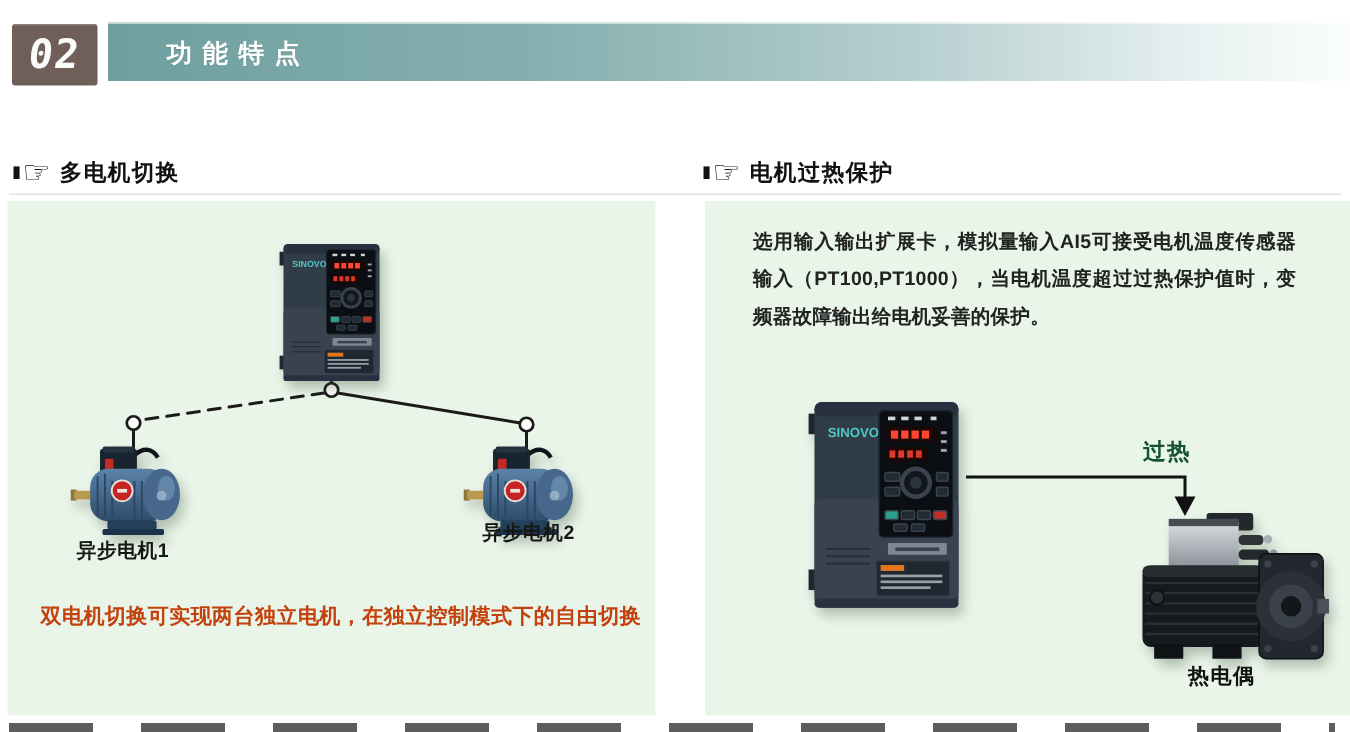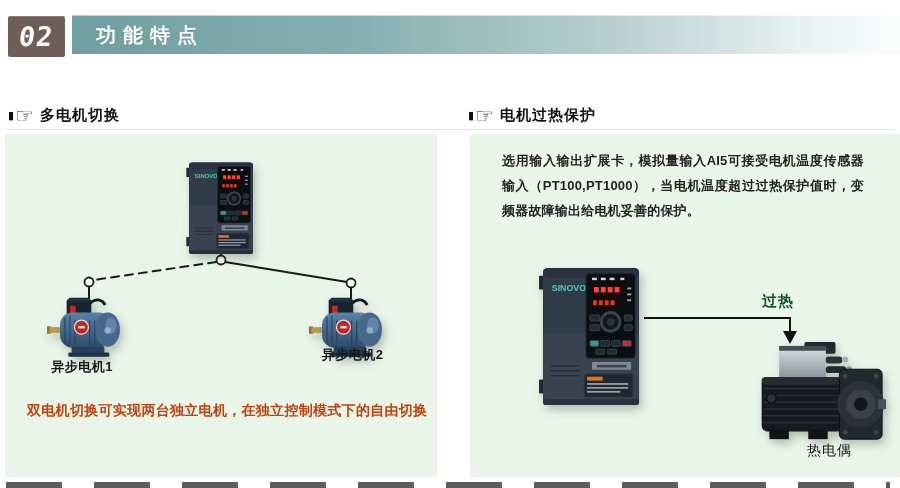--- a/index.html
+++ b/index.html
@@ -17,21 +17,21 @@
     font-family:"DejaVu Sans Mono",monospace;font-weight:bold;font-size:27px;color:#fbfbfb;
     transform:skewX(-7deg);letter-spacing:1px;line-height:1;
   }
   .banner{
     position:absolute;left:72px;top:15px;right:0;height:38px;
     background:linear-gradient(to right,#6f9fa0 0%,#86b0b0 35%,#b7cfcf 65%,#e8f1f1 88%,#fbfdfd 100%);
     border-top:1px solid rgba(255,255,255,.55);
     display:flex;align-items:center;
   }
   .banner-title{
-    margin-left:24px;color:#ffffff;font-weight:bold;font-size:20px;letter-spacing:7px;
+    margin-left:39px;color:#ffffff;font-weight:bold;font-size:17px;letter-spacing:7px;
     text-shadow:0 1px 1px rgba(0,0,0,.12);
   }
   
   .sec-title{position:absolute;top:104px;height:22px;display:flex;align-items:center;gap:6px;}
   .sec-title.left{left:8px;}
   .sec-title.right{left:468px;}
   .hand-icon{display:flex;align-items:center;line-height:1;}
   .hand-icon .bullet{font-size:11px;color:#111;margin-right:1px;}
   .hand-icon .hand{font-size:21px;color:#1a1a1a;}
   .sec-title .txt{font-size:15px;font-weight:bold;color:#111;letter-spacing:1px;}
@@ -42,21 +42,21 @@
   .panel.pright{left:470px;width:486px;}
   .abs{position:absolute;}
   .lines-svg{position:absolute;left:0;top:0;pointer-events:none;}
   .device-shadow{filter:drop-shadow(3px 5px 4px rgba(50,70,50,.30));}
   .motor-label{font-size:13px;font-weight:bold;color:#161616;text-align:center;letter-spacing:.5px;}
   .caption{font-size:14px;font-weight:bold;color:#c2410c;letter-spacing:.3px;white-space:nowrap;}
   .para{
     font-size:13px;line-height:25px;font-weight:bold;color:#222;letter-spacing:.2px;text-align:justify;
   }
   .overheat{font-size:15px;font-weight:bold;color:#14532d;text-align:center;letter-spacing:1px;}
-  .thermo{font-size:14px;font-weight:normal;color:#111;text-align:right;letter-spacing:1px;}
+  .thermo{font-size:14px;font-weight:bold;color:#111;text-align:left;letter-spacing:1px;}
   
   .bottom-dashes{
     position:absolute;left:6px;right:10px;top:482px;height:6px;opacity:.88;
     background:repeating-linear-gradient(90deg,#474747 0 56px,transparent 56px 88px);
   }
 </style>
 </head>
 <body>
 
 <div class="page">

